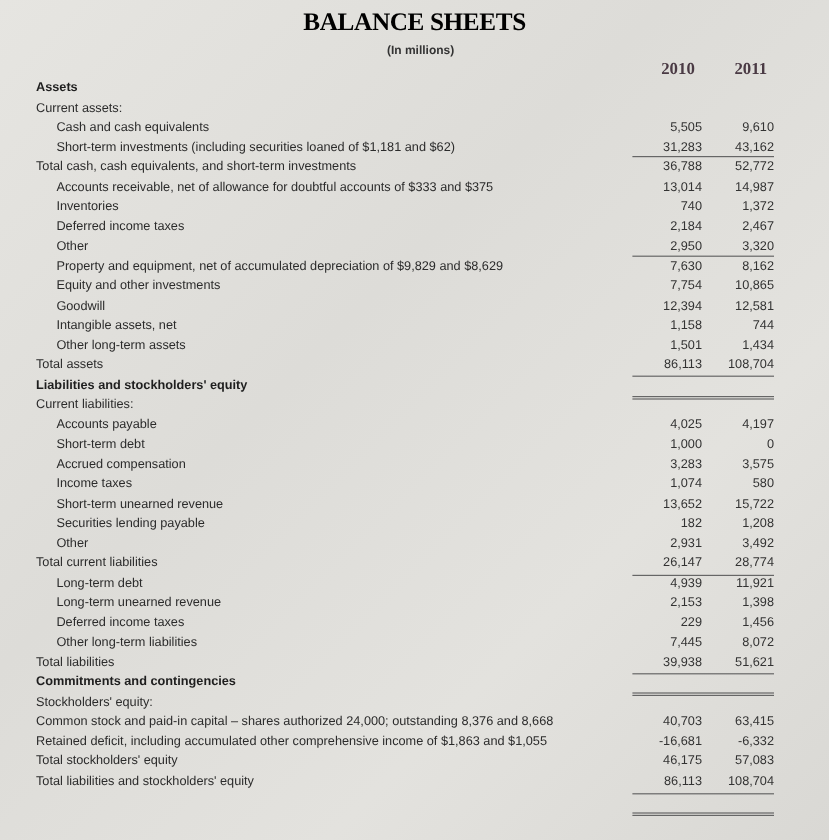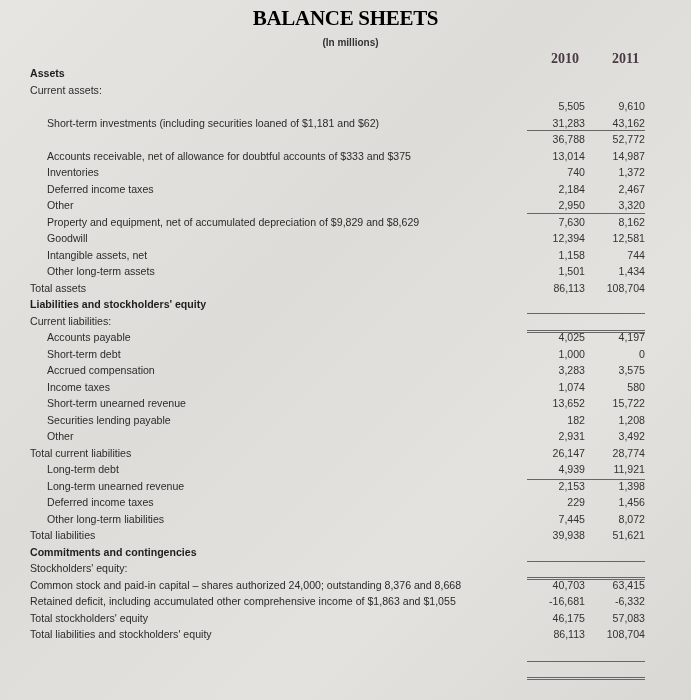--- a/index.html
+++ b/index.html
@@ -94,29 +94,31 @@
 
 <div class="rows">
 
   <div class="row bold" style="top:0px">
     <span class="label">Assets</span>
   </div>
   <div class="row">
     <span class="label">Current assets:</span>
   </div>
   <div class="row ind1">
+    <span class="label">Cash and cash equivalents</span>
     <span class="val v2010">5,505</span>
     <span class="val v2011">9,610</span>
   </div>
   <div class="row ind1">
     <span class="label">Short-term investments (including securities loaned of $1,181 and $62)</span>
     <span class="val v2010">31,283</span>
     <span class="val v2011">43,162</span>
   </div>
   <div class="row">
+    <span class="label">Total cash, cash equivalents, and short-term investments</span>
     <span class="val v2010">36,788</span>
     <span class="val v2011">52,772</span>
   </div>
   <div class="row ind1">
     <span class="label">Accounts receivable, net of allowance for doubtful accounts of $333 and $375</span>
     <span class="val v2010">13,014</span>
     <span class="val v2011">14,987</span>
   </div>
   <div class="row ind1">
     <span class="label">Inventories</span>
@@ -130,20 +132,25 @@
   </div>
   <div class="row ind1">
     <span class="label">Other</span>
     <span class="val v2010">2,950</span>
     <span class="val v2011">3,320</span>
   </div>
   <div class="row ind1">
     <span class="label">Property and equipment, net of accumulated depreciation of $9,829 and $8,629</span>
     <span class="val v2010">7,630</span>
     <span class="val v2011">8,162</span>
+  </div>
+  <div class="row ind1">
+    <span class="label">Equity and other investments</span>
+    <span class="val v2010">7,754</span>
+    <span class="val v2011">10,865</span>
   </div>
   <div class="row ind1">
     <span class="label">Goodwill</span>
     <span class="val v2010">12,394</span>
     <span class="val v2011">12,581</span>
   </div>
   <div class="row ind1">
     <span class="label">Intangible assets, net</span>
     <span class="val v2010">1,158</span>
     <span class="val v2011">744</span>

